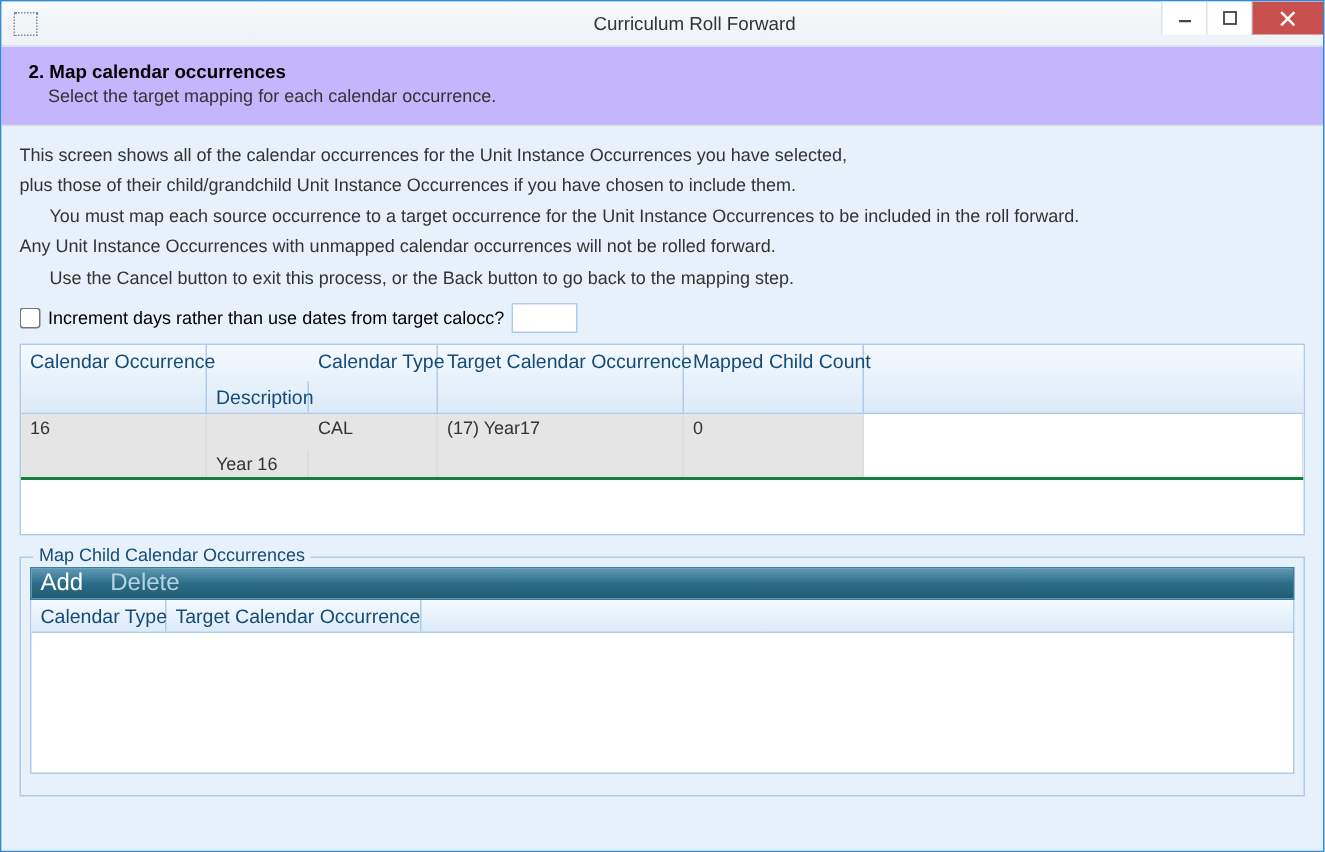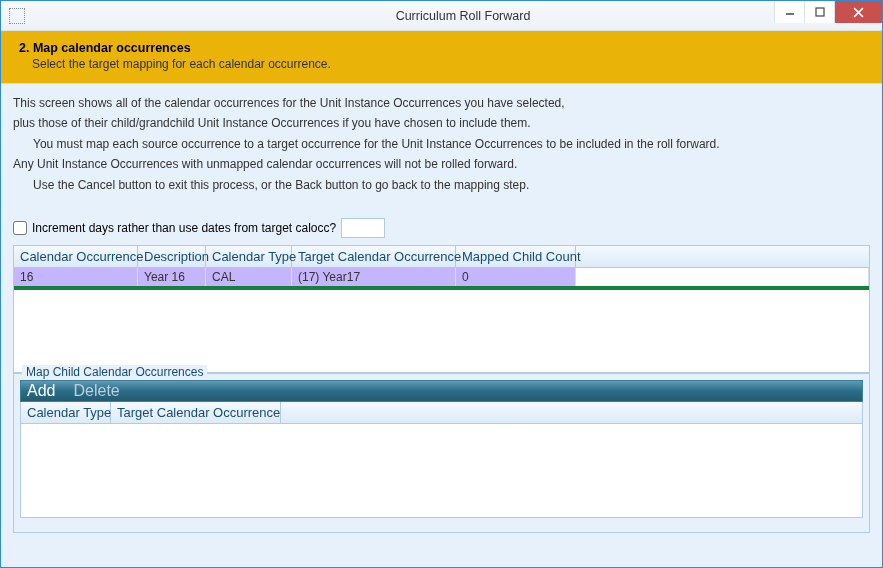--- a/index.html
+++ b/index.html
@@ -38,35 +38,35 @@
 .win-btn {
   width: 30px; height: 22px;
   display: flex; align-items: center; justify-content: center;
   font-size: 12px;
   color: #444;
   background: #fff;
   border-left: 1px solid #d7e3ed;
 }
 .win-btn.close { background: #c8504e; color: #fff; width: 48px; }
 .header-white {
-  background: #eab308;
+  background: #c4b5fd;
   padding: 10px 18px 12px;
   border-bottom: 1px solid #cfd9e3;
 }
 .header-white .step-title { font-weight: bold; font-size: 12.5px; }
 .header-white .step-sub { margin-left: 13px; margin-top: 2px; color: #333; }
 .body-blue {
   background: #e7f1fb;
   padding: 12px 12px 8px;
   height: 500px;
   border-bottom: 1px solid #cfd9e3;
 }
 .info p { color: #333; margin-bottom: 4px; line-height: 1.3; }
 .info p.gap { margin-top: 6px; margin-left: 20px; }
-.check-row { margin-top: 24px; display: flex; align-items: center; gap: 5px; }
+.check-row { margin-top: 8px; display: flex; align-items: center; gap: 5px; }
 .check-row input[type=checkbox] { width: 14px; height: 14px; }
 .check-row .small-input {
   width: 44px; height: 20px;
   border: 1px solid #aecbe7;
   background: #fff;
 }
 .grid {
   margin-top: 7px;
   border: 1px solid #aecbe7;
   background: #fff;
@@ -75,29 +75,30 @@
 }
 .grid-head { display: flex; background: linear-gradient(#f4f9ff,#dcebf8); border-bottom: 1px solid #aecbe7; }
 .gh-cell {
   padding: 3px 6px;
   border-right: 1px solid #aecbe7;
   color: #164b77;
   font-size: 13px;
   white-space: nowrap;
 }
 .gh-cell.flex { flex: 1; border-right: none; }
-.grid-row { display: flex; background: #c4b5fd; border-bottom: 4px solid #15803d; }
+.grid-row { display: flex; background: #e5e5e5; border-bottom: 2px solid #15803d; }
 .gr-cell { padding: 2px 6px; border-right: 1px solid #d6dde4; font-size: 12px; color: #333; }
 .c1 { width: 124px; }
-.c2 { width: 68px; }
+.c2 { width: 68px; margin-top: 24px; }
 .c3 { width: 86px; }
 .c4 { width: 164px; }
 .c5 { width: 120px; }
 .c-flex { flex: 1; background:#fff; }
 .fieldset {
+  margin-top: 14px;
   border: 1px solid #aecbe7;
   padding: 6px 6px 6px;
   position: relative;
   background: #e7f1fb;
   height: 160px;
 }
 .fieldset .legend {
   position: absolute;
   top: -9px; left: 8px;
   background: #e7f1fb;

